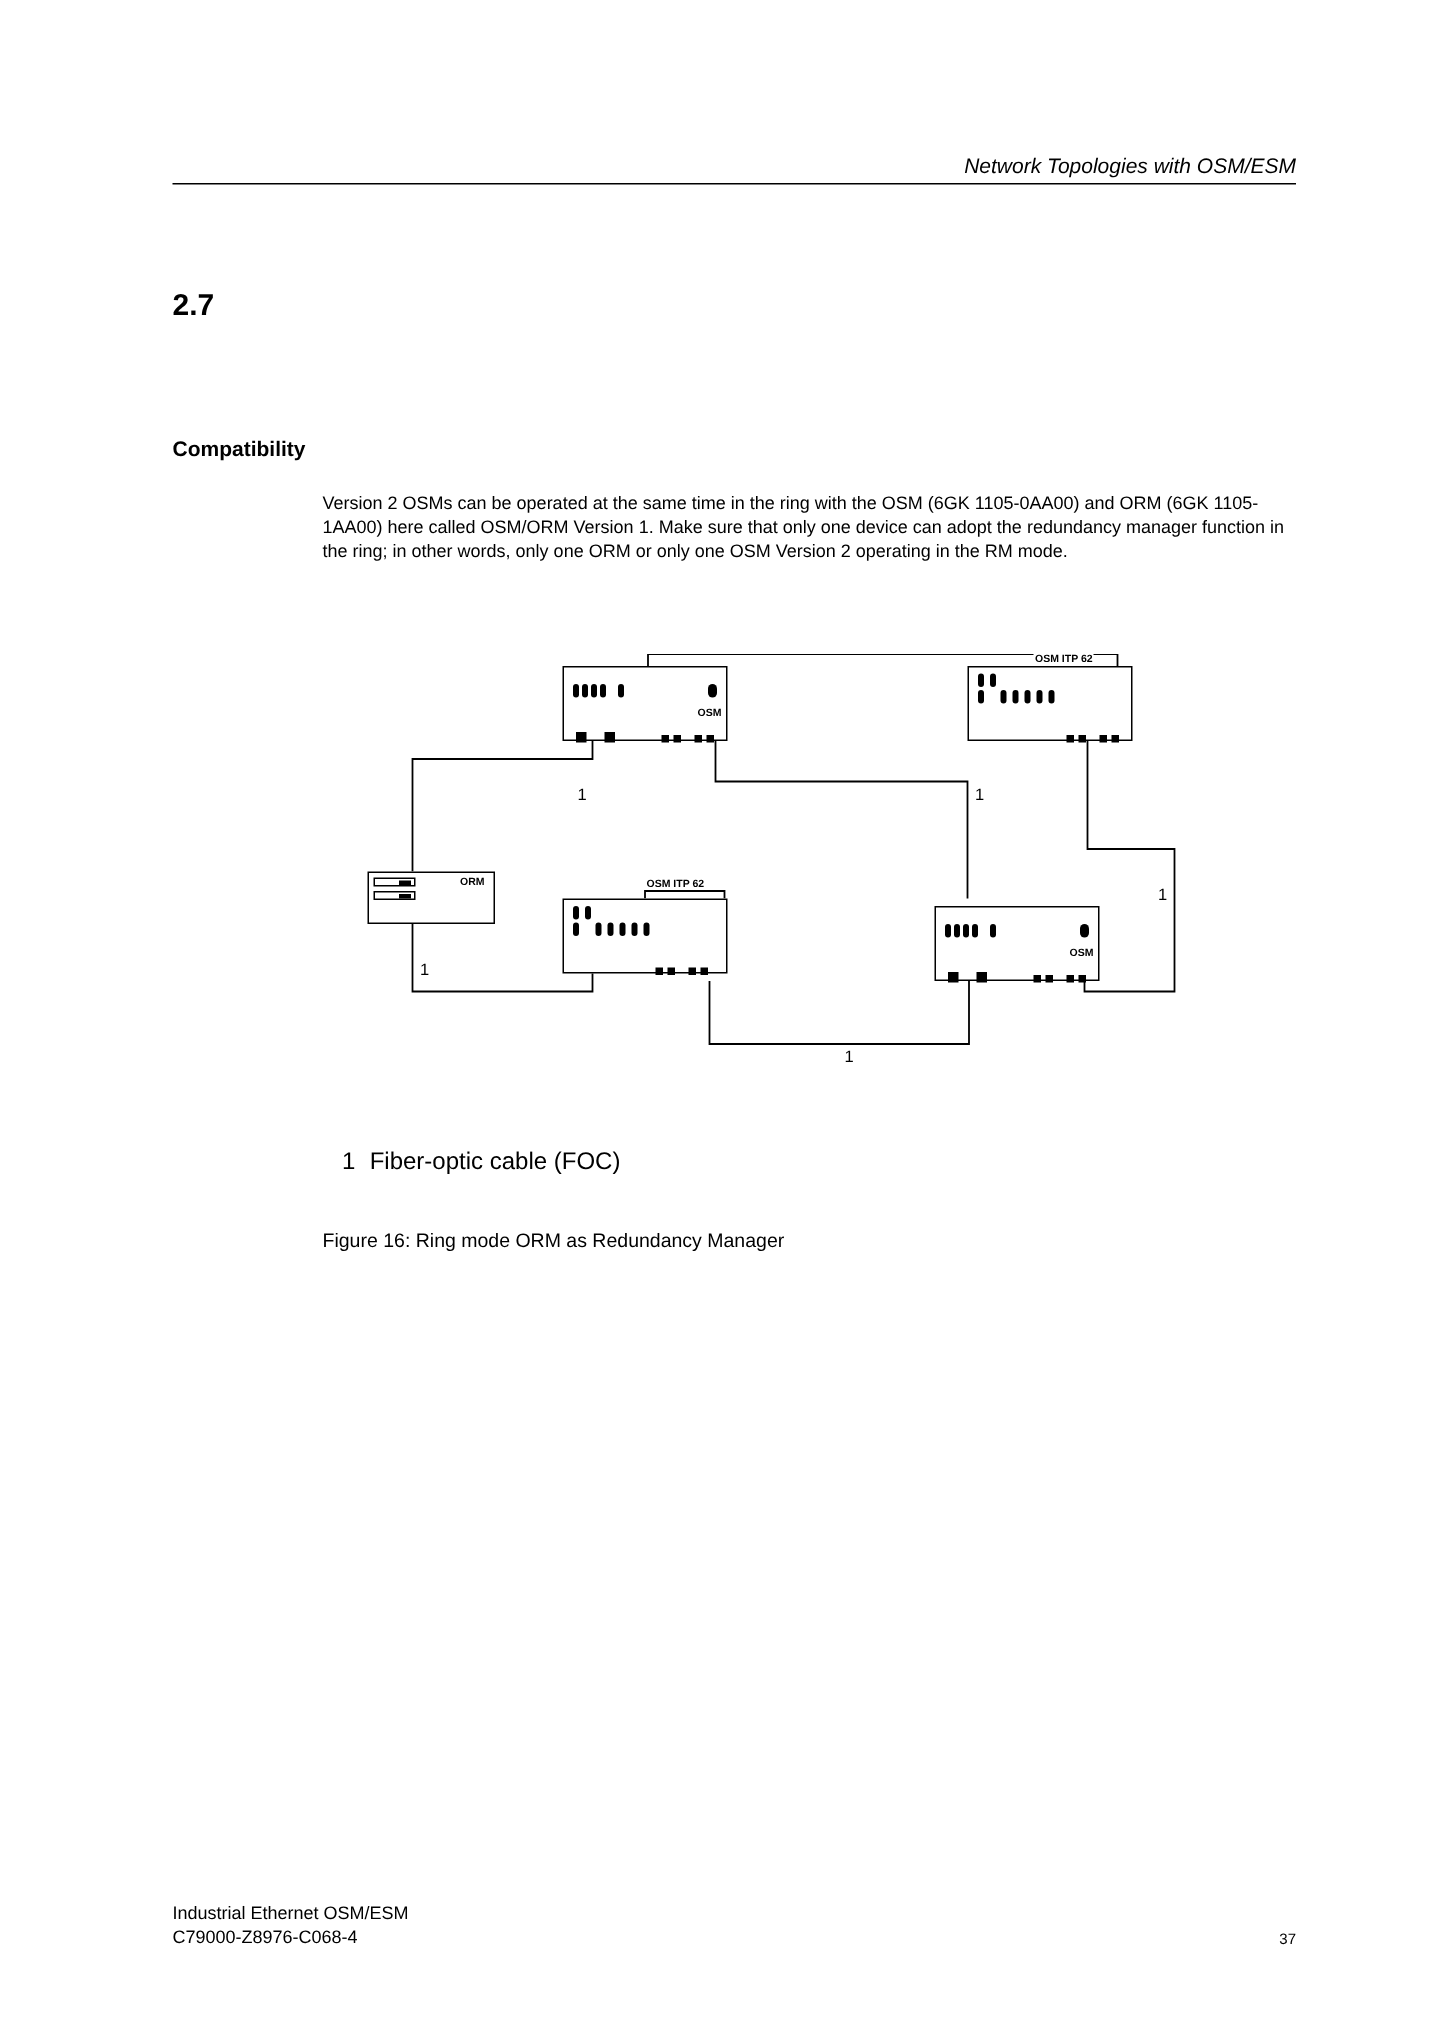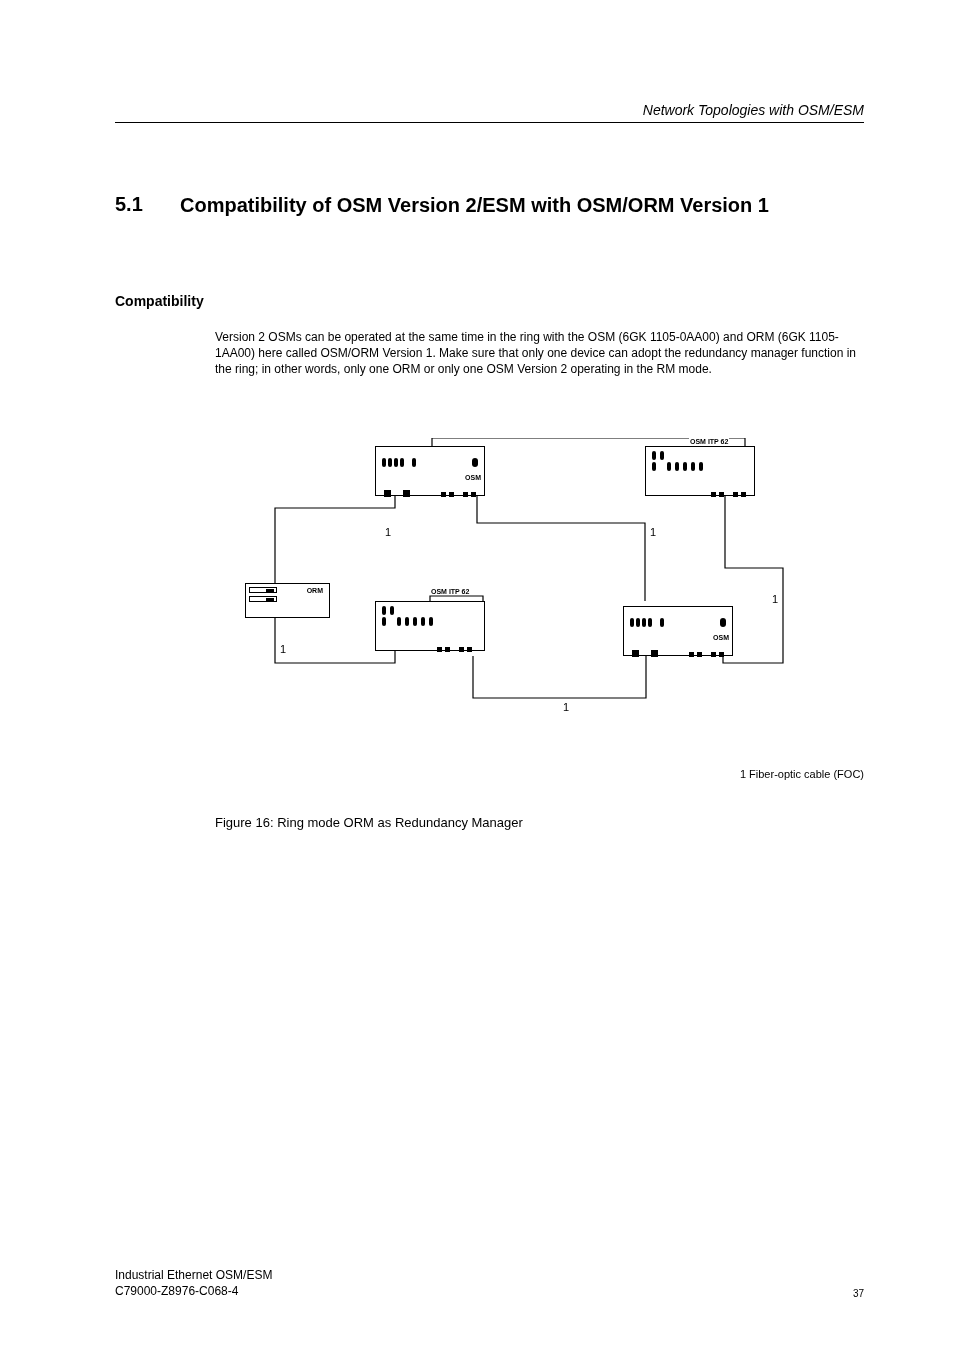--- a/index.html
+++ b/index.html
@@ -129,24 +129,23 @@
       top: 1px;
       width: 8px;
       height: 3px;
       background: #000;
     }
     .cable-num {
       position: absolute;
       font-size: 11px;
     }
     .legend {
-      font-size: 11px;
-      margin-left: 90px;
+      font-size: 16px;
+      margin-left: 113px;
       margin-bottom: 35px;
-      text-align: right;
     }
     .legend-num {
       display: inline-block;
       width: 14px;
     }
     .caption {
       font-size: 13px;
       margin-left: 100px;
     }
     .footer {
@@ -173,22 +172,21 @@
     }
   </style>
 </head>
 <body>
 
 <div class="header-line">
   <div class="header-title">Network Topologies with OSM/ESM</div>
 </div>
 
 <div class="section-heading">
-  <div class="section-number">5.1</div>
-  <div class="section-title">Compatibility of OSM Version 2/ESM with OSM/ORM Version 1</div>
+  <div class="section-number">2.7</div>
 </div>
 
 <div class="subheading">Compatibility</div>
 
 <div class="body-text">Version 2 OSMs can be operated at the same time in the ring with the OSM (6GK 1105-0AA00) and ORM (6GK 1105-1AA00) here called OSM/ORM Version 1. Make sure that only one device can adopt the redundancy manager function in the ring; in other words, only one ORM or only one OSM Version 2 operating in the RM mode.</div>
 
 <div class="diagram-container">
 
   <svg class="wires" width="540" height="310">
 

